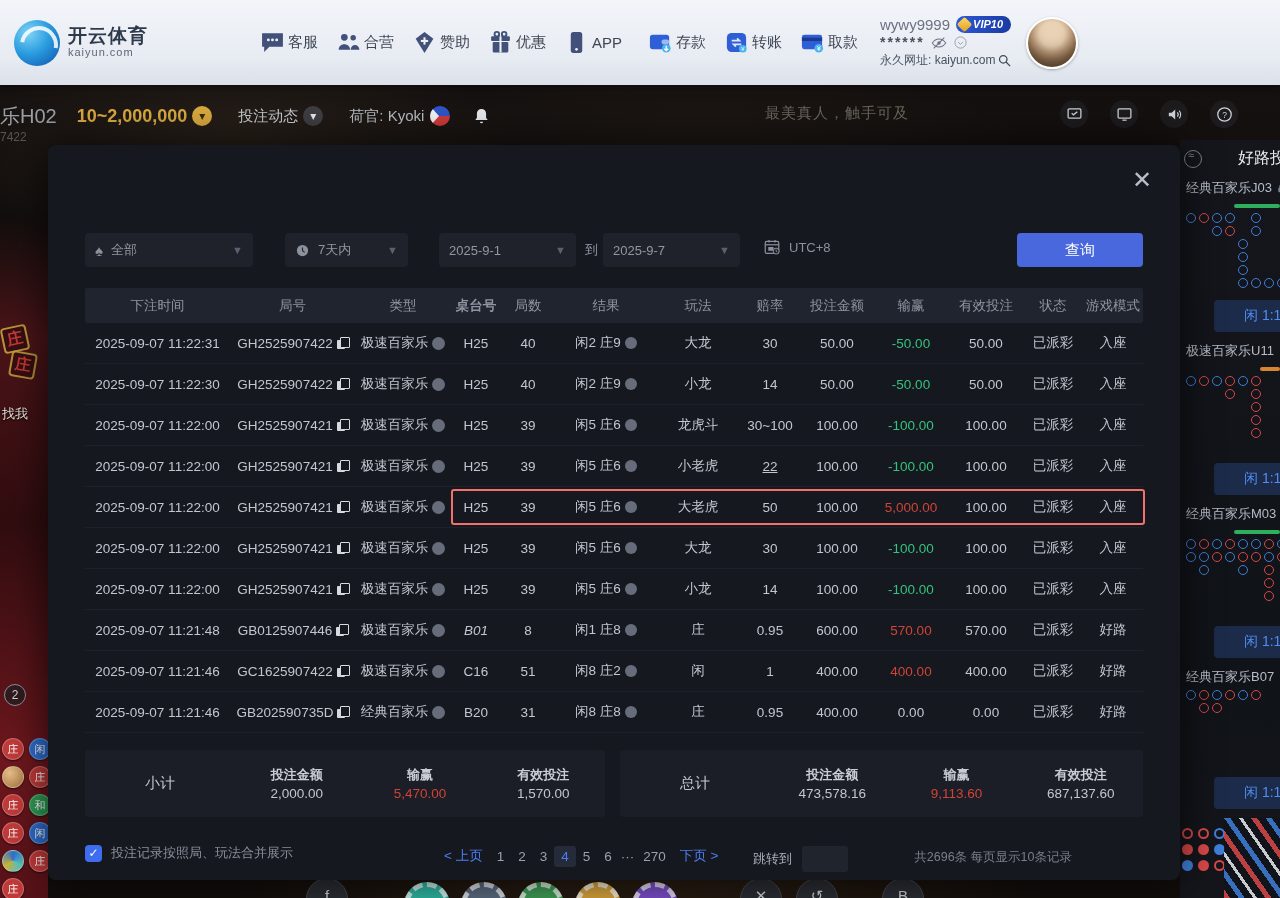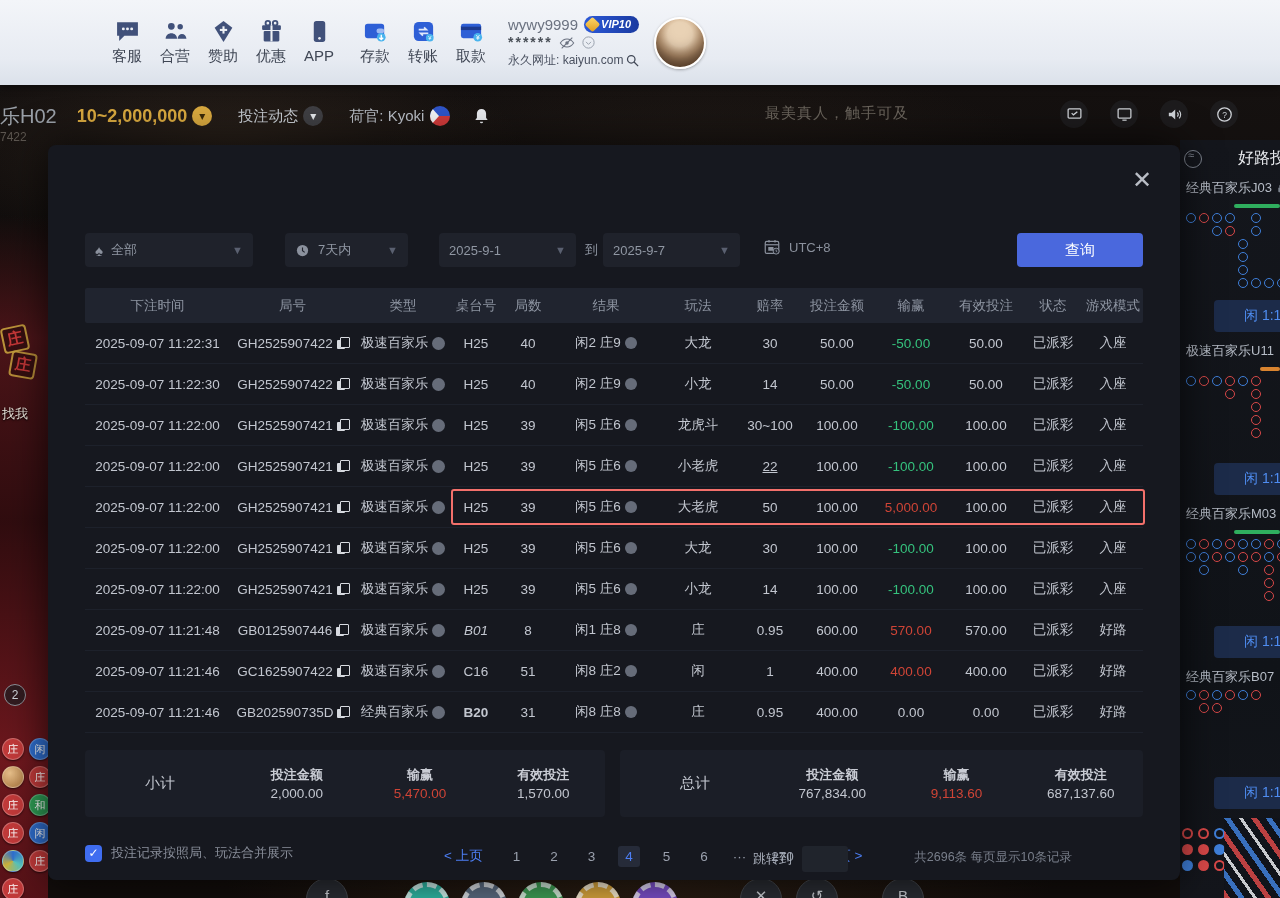--- a/index.html
+++ b/index.html
@@ -34,21 +34,21 @@
   .logo{display:flex;align-items:center;gap:8px;margin-left:14px;}
   .logo-ball{width:46px;height:46px;border-radius:50%;background:radial-gradient(circle at 32% 28%,#7fd4f5,#2b9de0 45%,#1565b8 85%);position:relative;overflow:hidden;}
   .logo-ball::after{content:"";position:absolute;left:6px;top:6px;width:30px;height:30px;border:4px solid rgba(255,255,255,.85);border-radius:50%;border-left-color:transparent;border-bottom-color:transparent;transform:rotate(-35deg);}
   .logo-text-main{font-size:19px;font-weight:bold;color:#2e3a4c;letter-spacing:1px;line-height:20px;}
   .logo-text-sub{font-size:11px;color:#5c6878;letter-spacing:1px;line-height:13px;}
   .menu{display:flex;gap:27px;margin-left:44px;}
   .nav-item{font-size:19px;color:#4b5260;cursor:pointer;position:relative;padding-bottom:6px;}
   .nav-item.active{color:#2a8be4;}
   .nav-item.active::after{content:"";position:absolute;left:50%;transform:translateX(-50%);bottom:-8px;width:36px;height:3px;border-radius:2px;background:#2a8be4;}
   .quick{display:flex;gap:18px;margin-left:112px;}
-  .q{display:flex;flex-direction:column;align-items:center;gap:3px;cursor:pointer;}
+  .q{display:flex;flex-direction:row;align-items:center;gap:3px;cursor:pointer;}
   .q .icn svg{width:25px;height:25px;}
   .q .q-label{font-size:15px;color:#3f4654;}
   .wallet-group{display:flex;gap:18px;margin-left:26px;}
   .user-block{margin-left:22px;line-height:17px;}
   .user-line1{display:flex;align-items:center;gap:6px;}
   .user-name{font-size:15px;color:#6b7280;}
   .vip{display:flex;align-items:center;height:17px;background:linear-gradient(90deg,#2c59d8,#1a3aa0);border-radius:9px;padding:0 8px 0 3px;gap:3px;}
   .vip-d{width:11px;height:11px;background:linear-gradient(135deg,#ffd96b,#e09c1f);transform:rotate(45deg);border-radius:2px;position:relative;}
   .vip-t{font-size:11px;color:#fff;font-weight:bold;font-style:italic;}
   .user-line2{display:flex;align-items:center;gap:6px;margin-top:1px;}
@@ -141,21 +141,21 @@
   .sum-label{flex:0 0 150px;text-align:center;color:#c2c6cf;font-size:15px;}
   .sum-col{flex:1;text-align:center;line-height:19px;}
   .sum-h{color:#c9ccd4;font-size:13px;font-weight:bold;}
   .sum-v{color:#c2c6cf;font-size:13.5px;}
   .sum-v.red{color:#cf4436;}
 
   .mfooter{position:absolute;left:37px;right:0;top:697px;height:28px;}
   .merge{display:flex;align-items:center;gap:9px;position:absolute;left:0;top:2px;}
   .cbx{width:17px;height:17px;background:#3f6df0;border-radius:4px;color:#fff;font-size:12px;display:flex;align-items:center;justify-content:center;cursor:pointer;}
   .merge-label{color:#8a8f9b;font-size:13px;}
-  .pager{position:absolute;left:352px;top:2px;display:flex;align-items:center;gap:16px;}
+  .pager{position:absolute;left:352px;top:2px;display:flex;align-items:center;gap:0;}
   .pg{color:#9aa0ad;font-size:13.5px;cursor:pointer;padding:3px 7px;border-radius:3px;}
   .pg.link{color:#4c7ef3;}
   .pg.active{background:#262b39;color:#4c7ef3;}
   .pg.dots{cursor:default;padding:3px 2px;}
   .jump{position:absolute;left:668px;top:4px;color:#aab0bc;font-size:13px;display:flex;align-items:center;gap:10px;}
   .jump input{width:46px;height:26px;background:#20242c;border:none;border-radius:3px;outline:none;color:#c2c6cf;padding:0 6px;}
   .total-info{position:absolute;right:108px;top:7px;color:#787e8a;font-size:12.5px;}
 </style>
 </head>
 <body>
@@ -188,20 +188,27 @@
       <div class="badge-row">
         <span class="bb multi"></span>
         <span class="bb red">庄</span>
       </div>
       <div class="badge-row">
         <span class="bb red">庄</span>
       </div>
     </div>
 
   <div class="navbar">
+    <div class="logo">
+      <div class="logo-ball"></div>
+      <div>
+        <div class="logo-text-main">开云体育</div>
+        <div class="logo-text-sub">kaiyun.com</div>
+      </div>
+    </div>
     <div class="quick" id="quick">
         <div class="q">
           <span class="icn">
             <svg viewBox="0 0 24 24">
               <path d="M2 3h20v13H9l-5 5v-5H2z" fill="#41517a"></path>
               <circle cx="8" cy="9.5" r="1.4" fill="#eef1f6"></circle>
               <circle cx="12" cy="9.5" r="1.4" fill="#eef1f6"></circle>
               <circle cx="16" cy="9.5" r="1.4" fill="#eef1f6"></circle>
             </svg>
           </span>
@@ -676,21 +683,21 @@
         <span>UTC+8</span>
       </div>
       <button class="query-btn">查询</button>
     </div>
 
     <div class="tablewrap">
       <div class="thead" id="thead">
           <div class="cell" style="width: 145px;">下注时间</div>
           <div class="cell" style="width: 125px;">局号</div>
           <div class="cell" style="width: 96px;">类型</div>
-          <div class="cell" style="width: 50px;">桌台号</div>
+          <div class="cell" style="width: 50px; font-weight: bold;">桌台号</div>
           <div class="cell" style="width: 54px;">局数</div>
           <div class="cell" style="width: 102px;">结果</div>
           <div class="cell" style="width: 82px;">玩法</div>
           <div class="cell" style="width: 62px;">赔率</div>
           <div class="cell" style="width: 72px;">投注金额</div>
           <div class="cell" style="width: 76px;">输赢</div>
           <div class="cell" style="width: 74px;">有效投注</div>
           <div class="cell" style="width: 60px;">状态</div>
           <div class="cell" style="width: 60px;">游戏模式</div>
         </div>
@@ -933,21 +940,21 @@
           <div class="trow">
             <div class="cell" style="width: 145px;">2025-09-07 11:21:46</div>
             <div class="cell" style="width: 125px;">
               <span>GB202590735D</span>
               <span class="copy-ic"></span>
             </div>
             <div class="cell" style="width: 96px;">
               <span>经典百家乐</span>
               <span class="gdot"></span>
             </div>
-            <div class="cell" style="width: 50px; font-weight: bold;">B20</div>
+            <div class="cell" style="width: 50px;">B20</div>
             <div class="cell" style="width: 54px;">31</div>
             <div class="cell" style="width: 102px;">
               <span>闲8 庄8</span>
               <span class="gdot sm"></span>
             </div>
             <div class="cell" style="width: 82px;">庄</div>
             <div class="cell" style="width: 62px;">0.95</div>
             <div class="cell" style="width: 72px;">400.00</div>
             <div class="cell" style="width: 76px;">
               <span>0.00</span>
@@ -971,21 +978,21 @@
       </div>
       <div class="sum-col">
         <div class="sum-h">有效投注</div>
         <div class="sum-v">1,570.00</div>
       </div>
     </div>
     <div class="sumbox" style="left:572px;width:523px;">
       <div class="sum-label">总计</div>
       <div class="sum-col">
         <div class="sum-h">投注金额</div>
-        <div class="sum-v">767,834.00</div>
+        <div class="sum-v">473,578.16</div>
       </div>
       <div class="sum-col">
         <div class="sum-h">输赢</div>
         <div class="sum-v red">9,113.60</div>
       </div>
       <div class="sum-col">
         <div class="sum-h">有效投注</div>
         <div class="sum-v">687,137.60</div>
       </div>
     </div>

